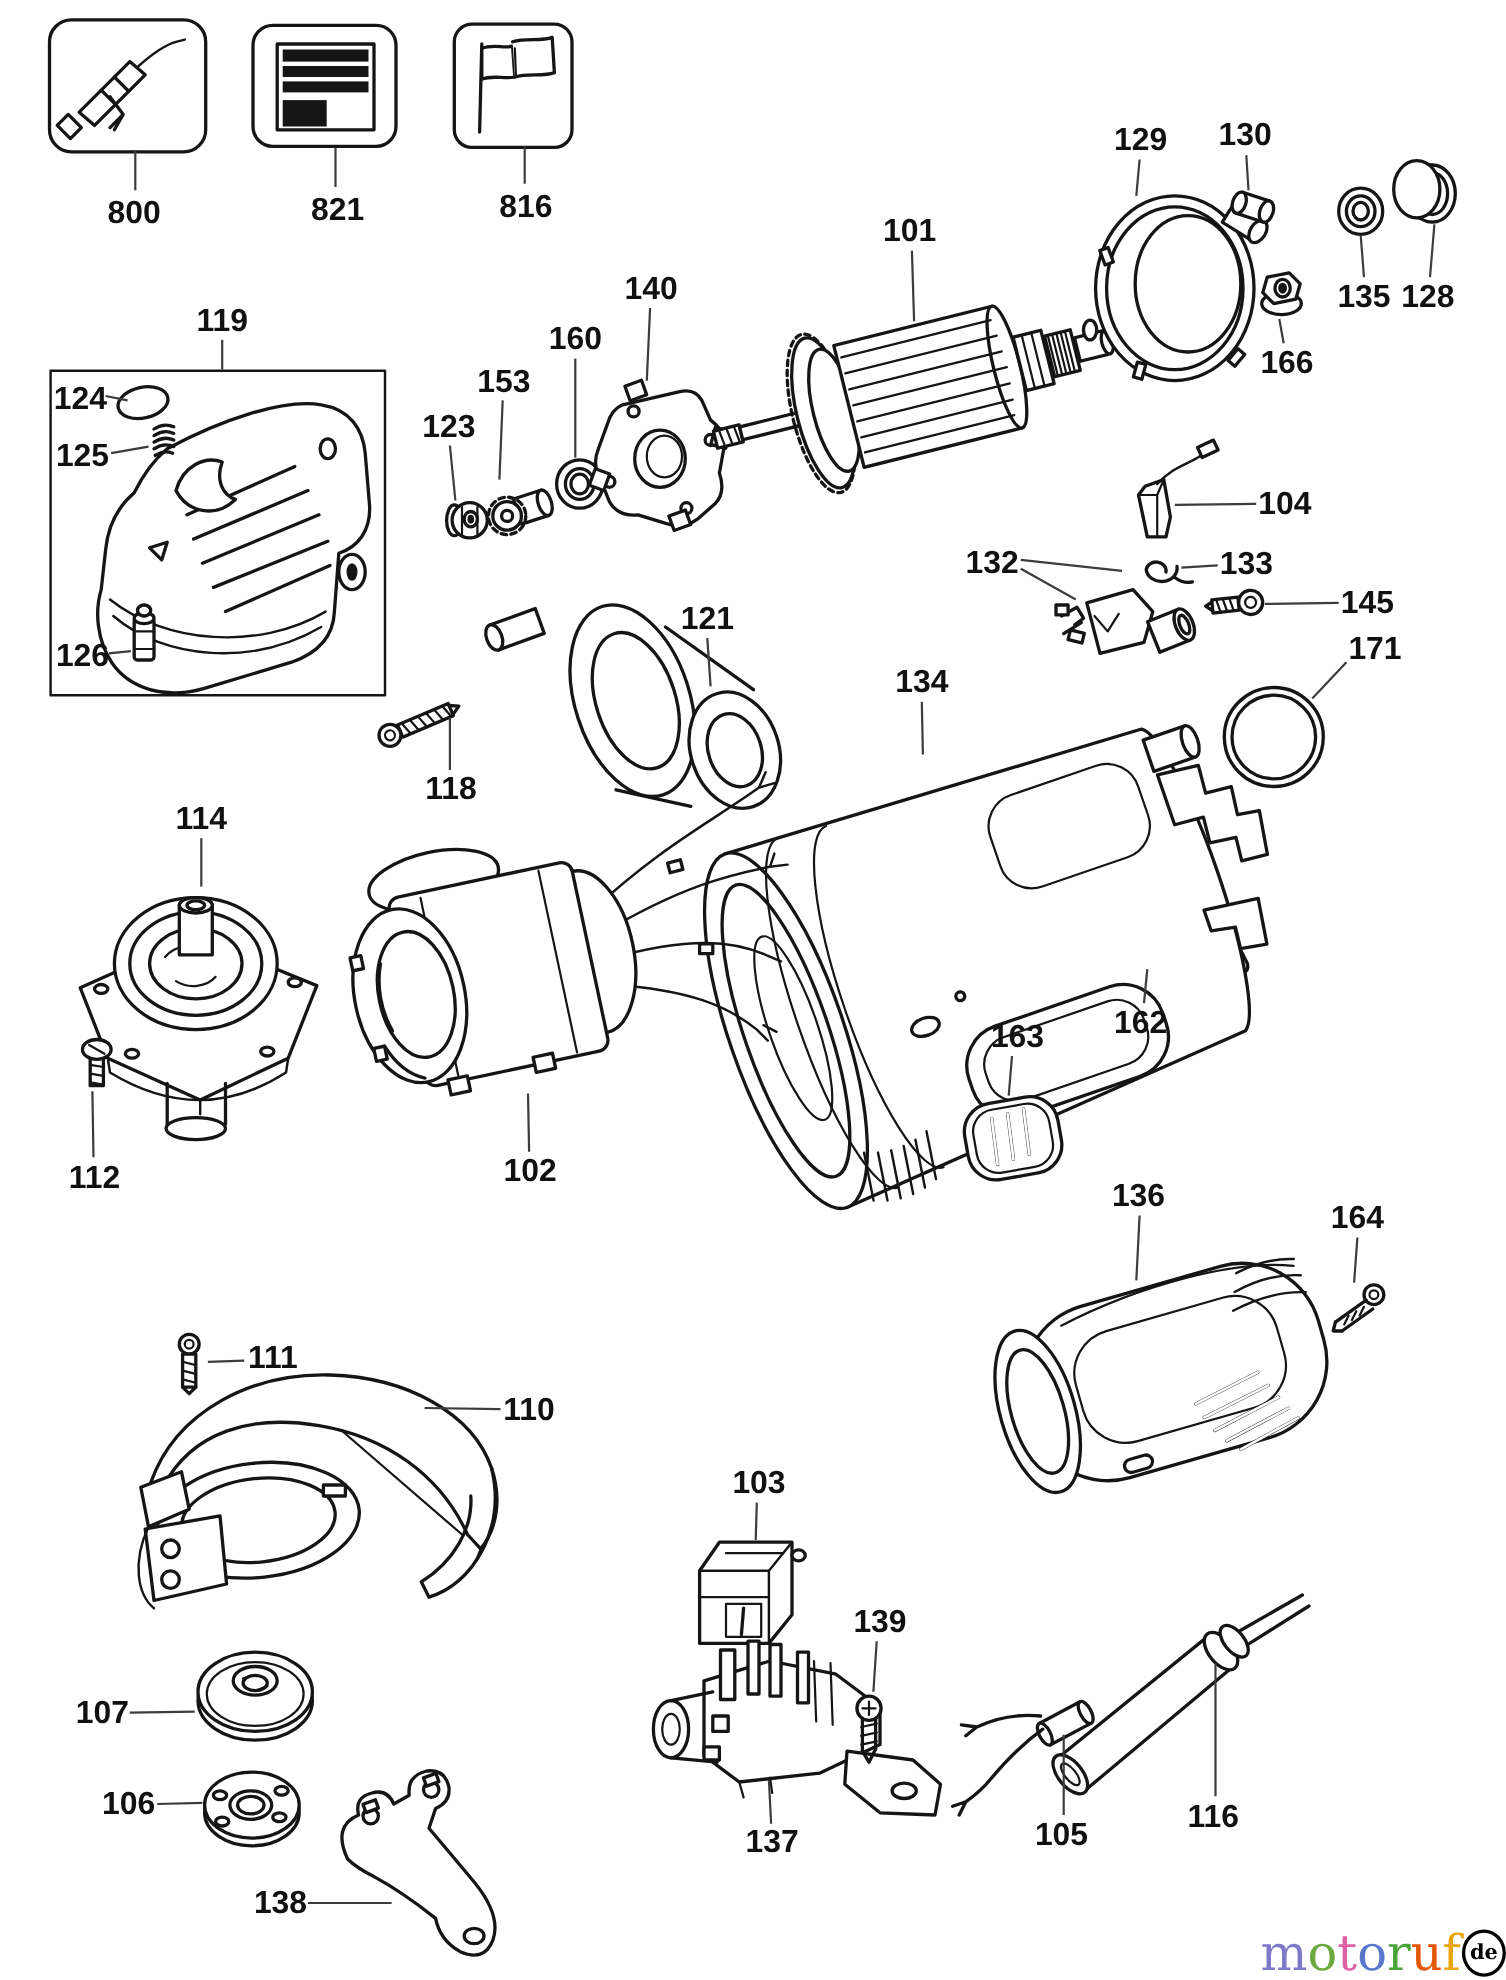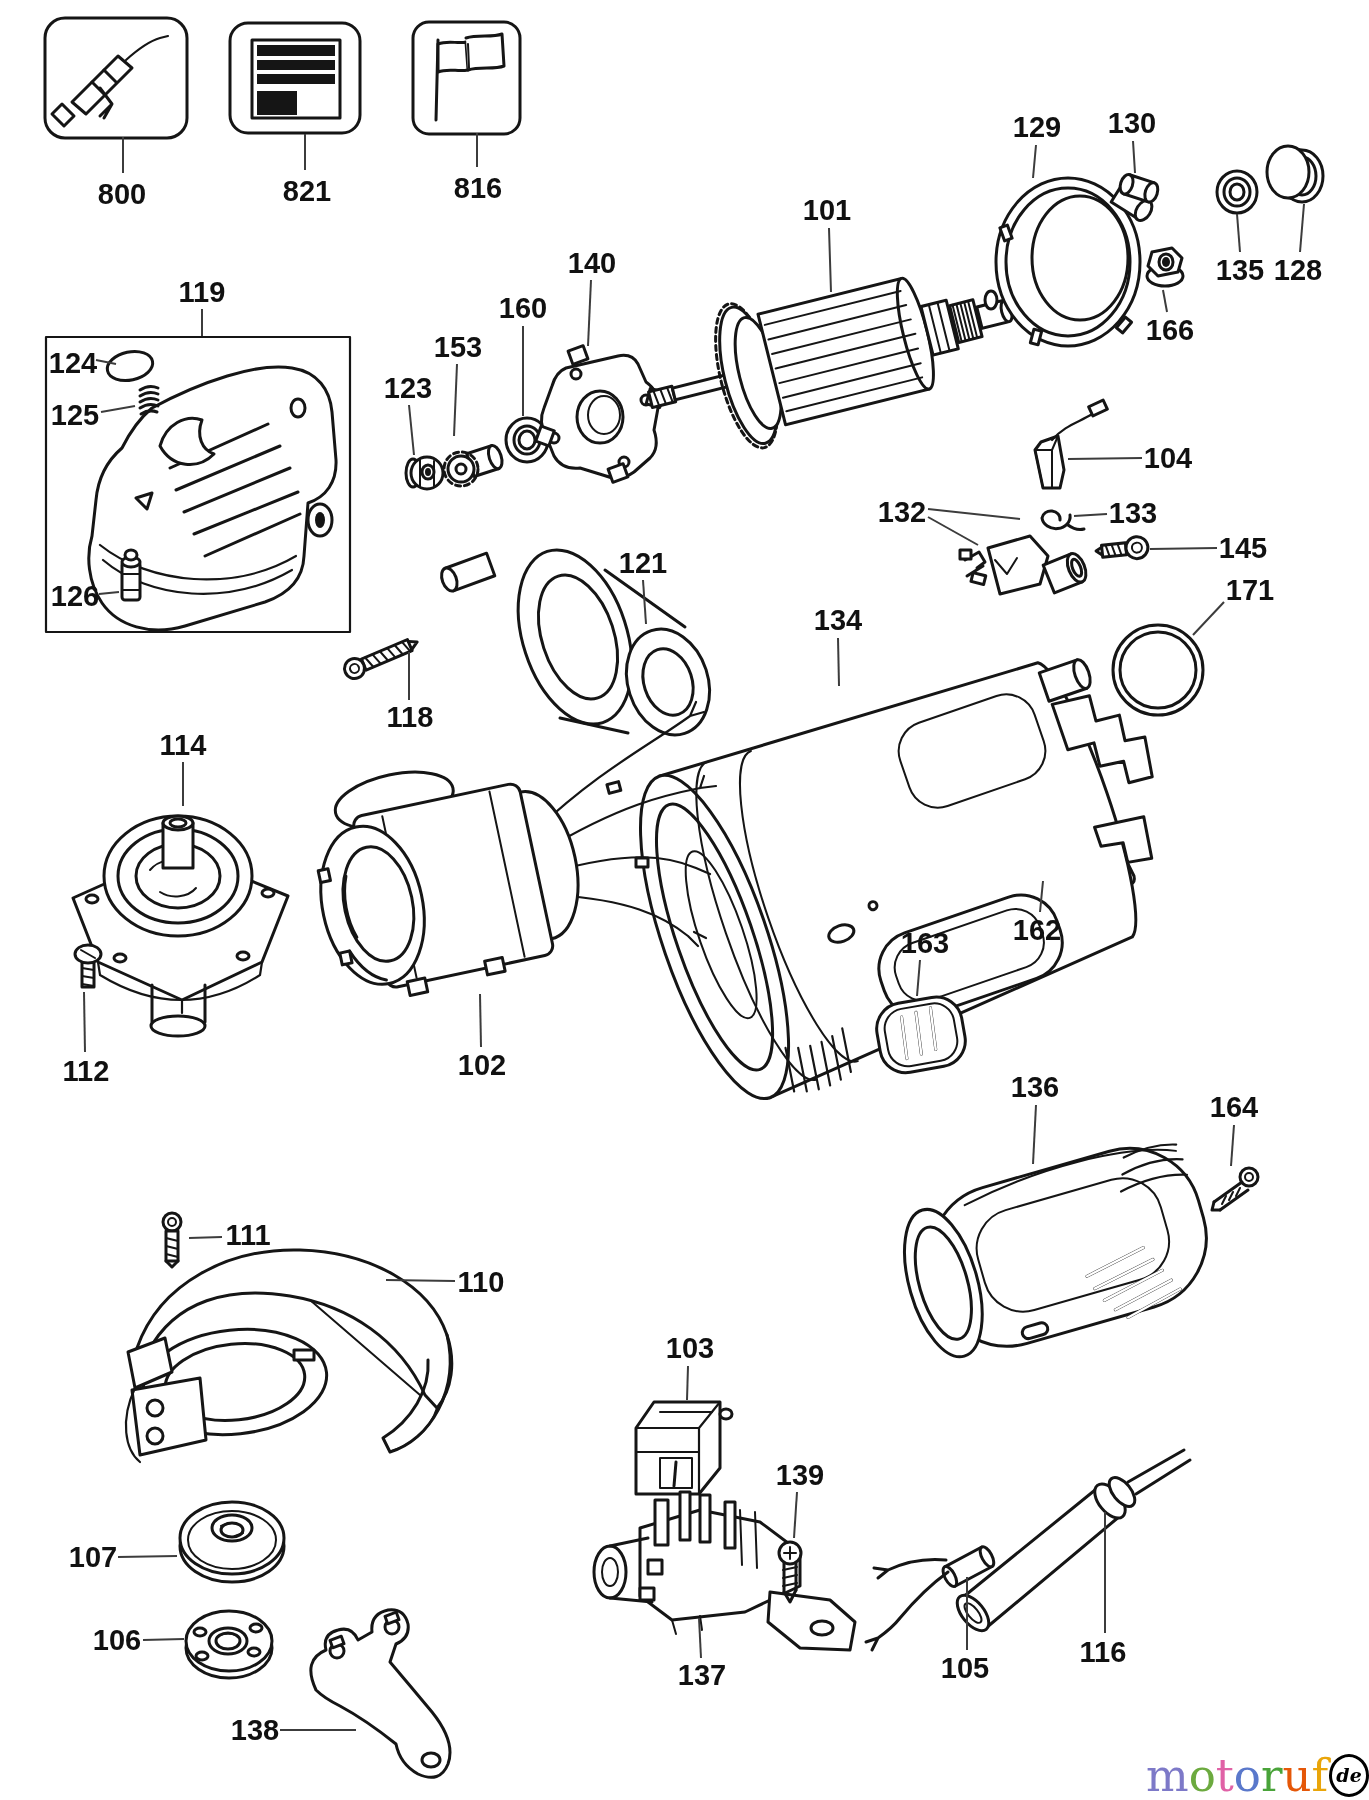--- a/index.html
+++ b/index.html
@@ -14,21 +14,21 @@
   #diagram-svg .wh{stroke:#ffffff;stroke-width:2.4;}
   #diagram-svg line.leader{stroke:#3c3c3c;stroke-width:2;stroke-linecap:butt;}
   #diagram-svg text.part-label{font-family:"Liberation Sans",sans-serif;font-weight:bold;font-size:29px;
         fill:#111;stroke:none;text-anchor:middle;dominant-baseline:central;}
   .watermark{position:absolute;left:1146px;top:1738px;width:223px;height:60px;
         display:flex;align-items:flex-end;justify-content:flex-end;
         font-family:"DejaVu Serif","Liberation Serif",serif;font-size:45px;line-height:0.95;}
   .wm-letter{display:inline-block;}
   .wm-badge{display:inline-flex;align-items:center;justify-content:center;
         width:37px;height:37px;border:3.5px solid #000;border-radius:50%;
-        font-size:19px;font-weight:bold;color:#000;margin-left:1px;margin-bottom:1px;font-style:italic;}
+        font-size:19px;font-weight:bold;color:#000;margin-left:1px;margin-bottom:1px;}
 </style>
 </head>
 <body>
 
 <div class="canvas">
 <svg id="diagram-svg" viewBox="0 0 1369 1800">
 
   <g>
     <rect x="45" y="18" width="142" height="120" rx="20" class="fw" stroke-width="3.5"></rect>
     <g>

